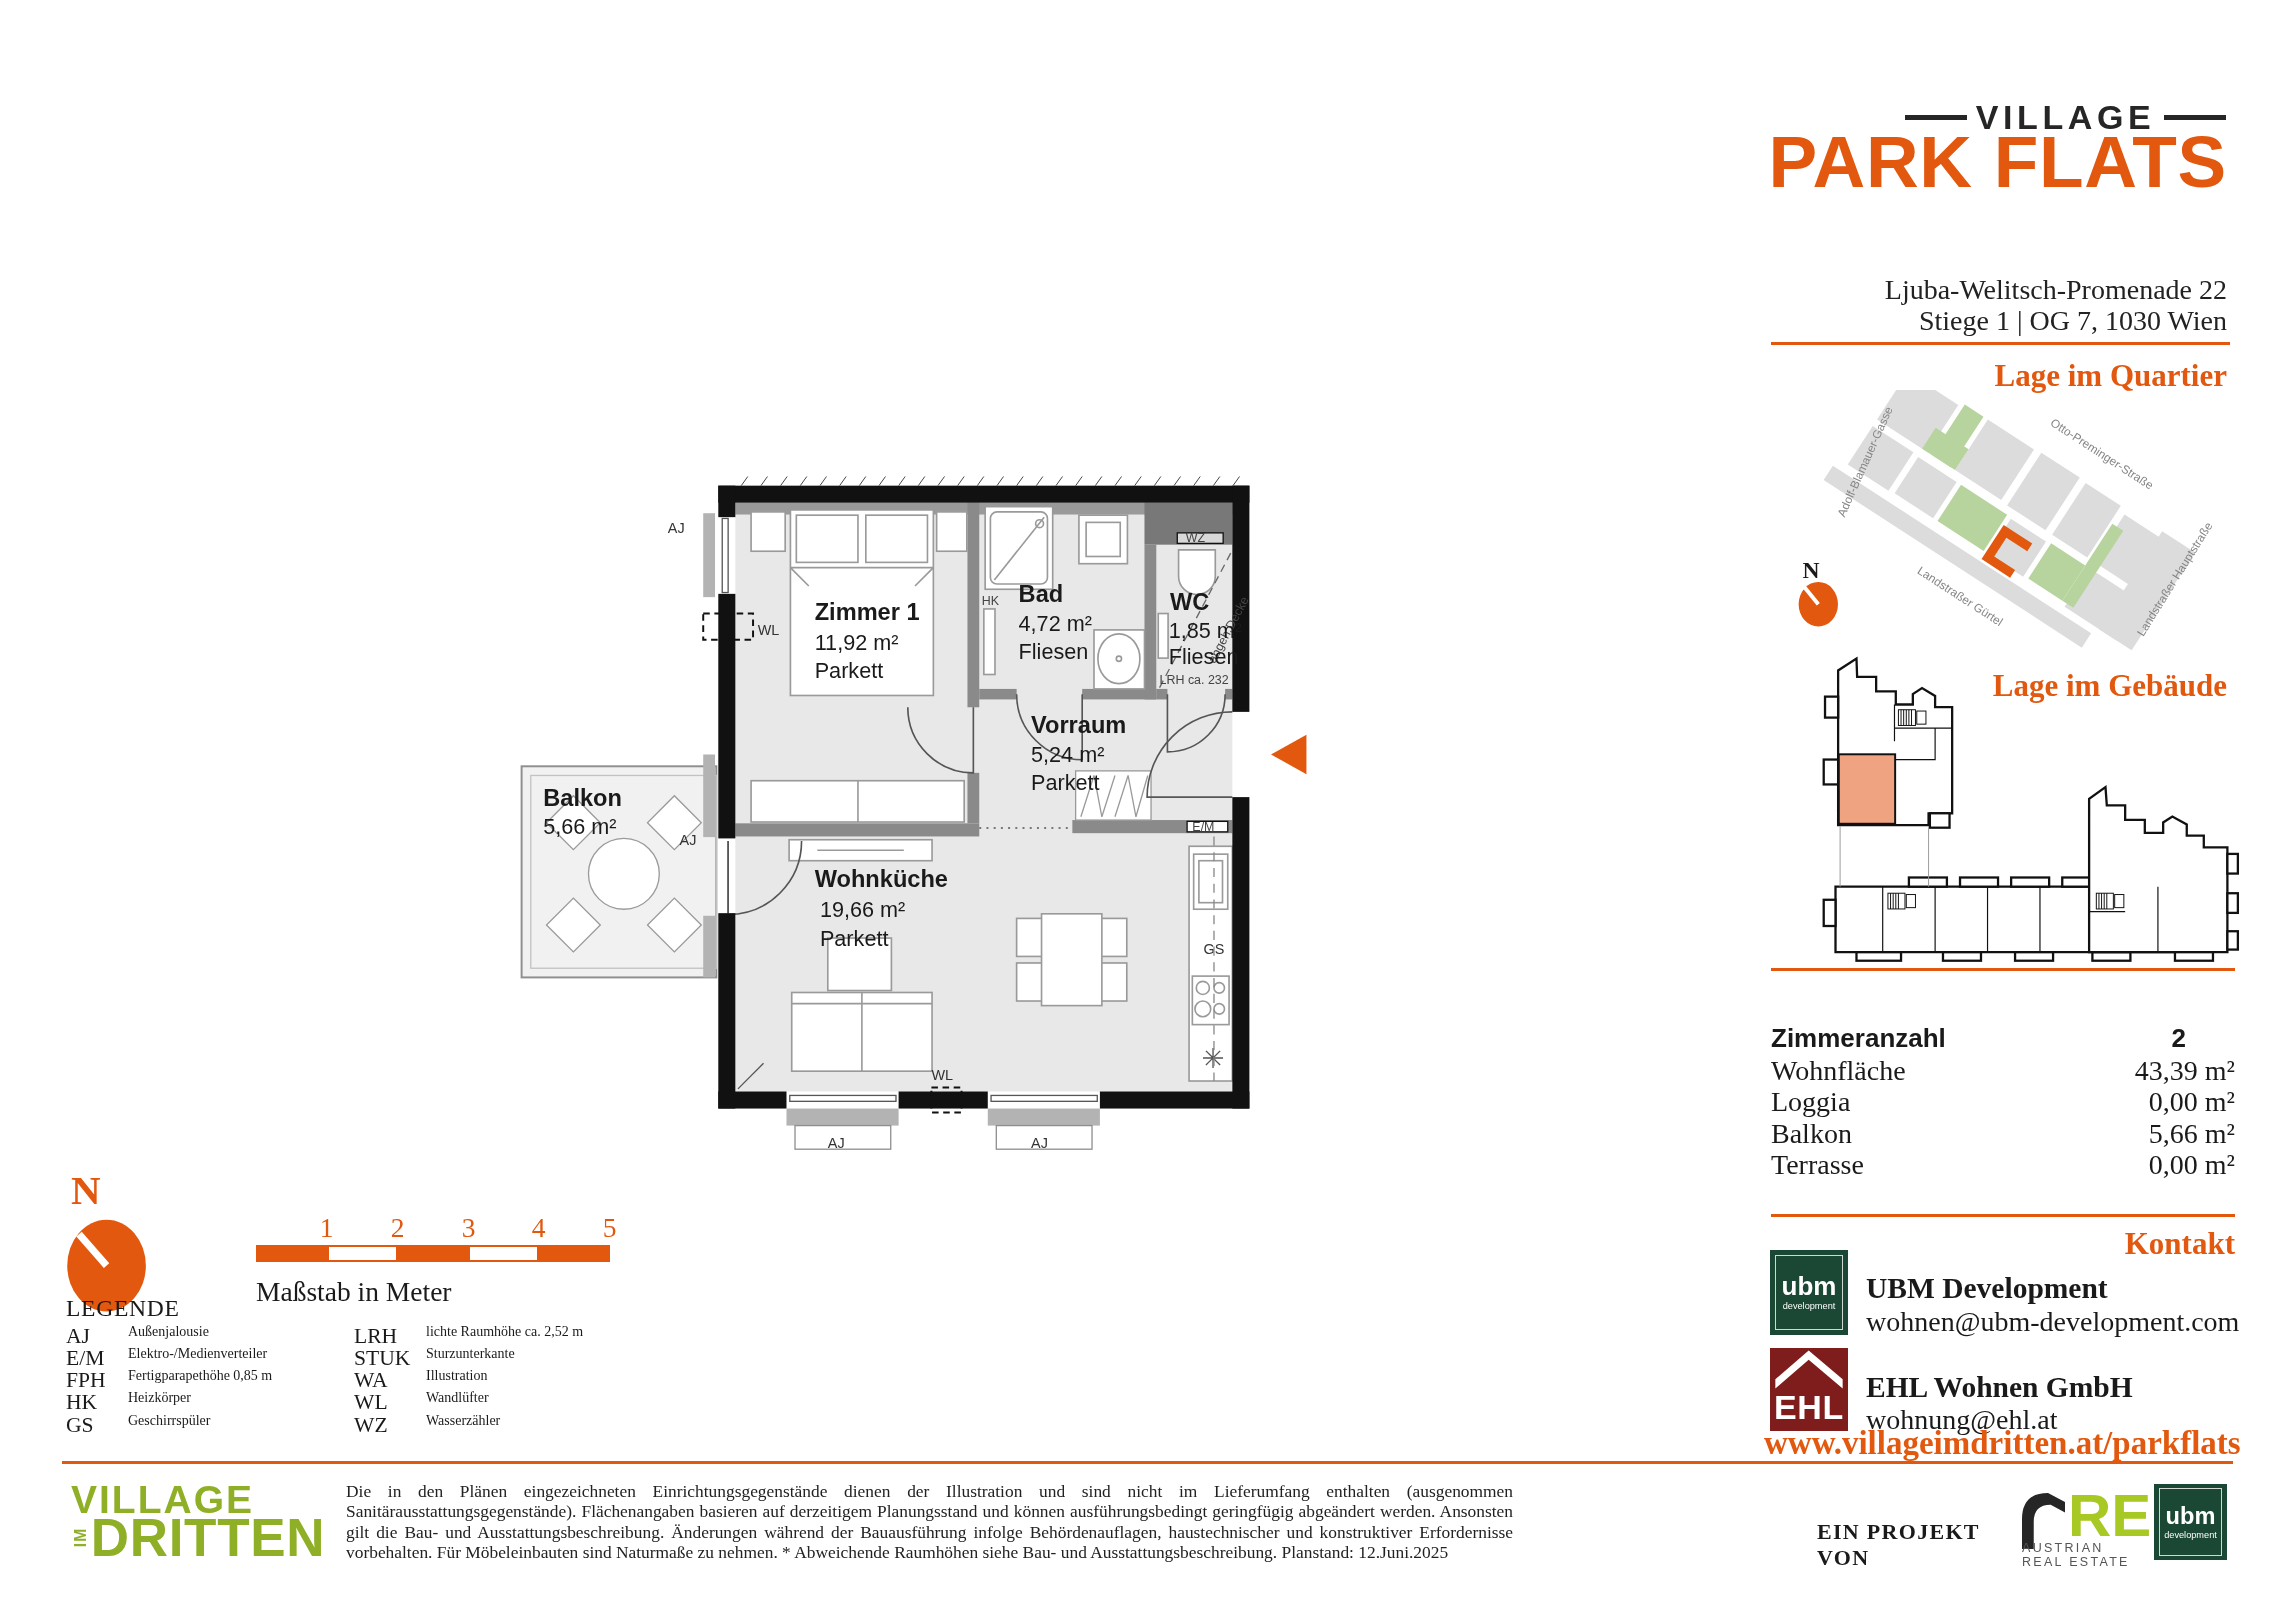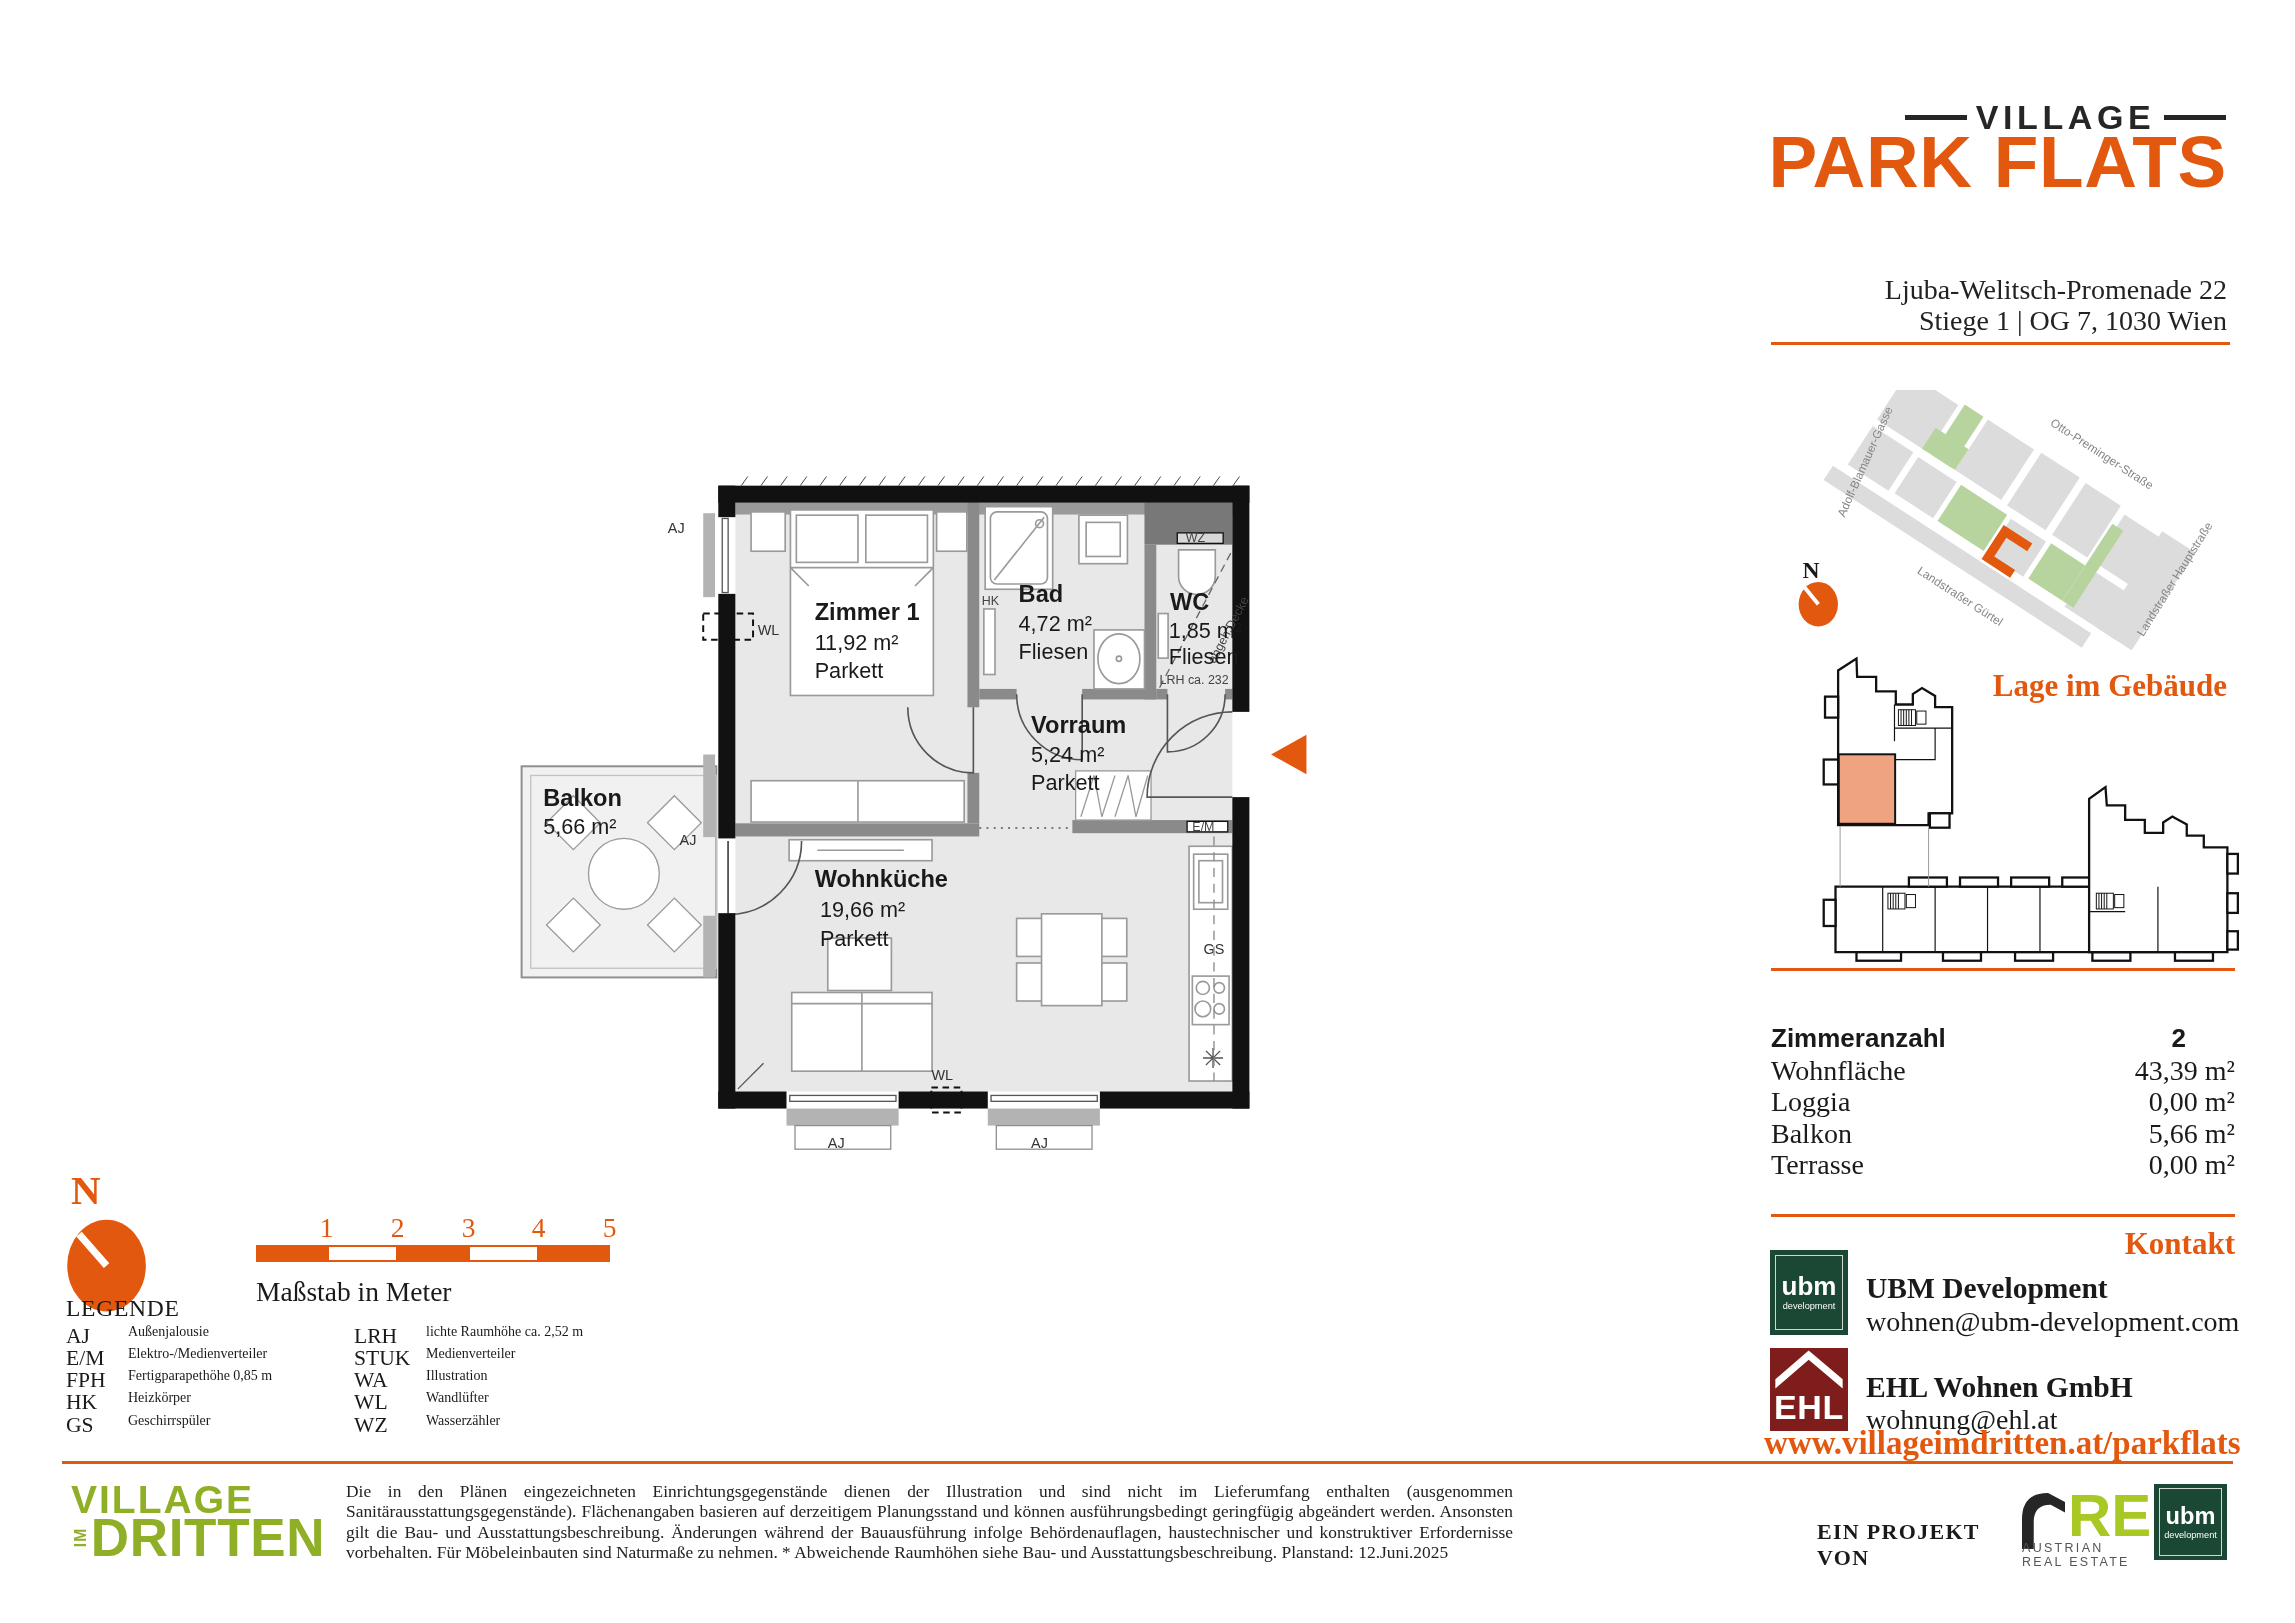--- a/index.html
+++ b/index.html
@@ -80,20 +80,21 @@
     <div class="village-word">VILLAGE</div>
     <div class="village-line"></div>
   </div>
   <div class="abs parkflats">PARK FLATS</div>
   <div class="abs addr" style="top:274px">
     <div>Ljuba-Welitsch-Promenade 22</div>
     <div>Stiege 1 | OG 7, 1030 Wien</div>
   </div>
   <div class="abs rule" style="left:1771px;top:342px;width:459px"></div>
 
+  <div class="abs sec-title" style="top:358px">Lage im Quartier</div>
 
   <svg class="abs" style="left:1784px;top:390px" width="459" height="262" viewBox="2720 595 700 400">
     <g transform="rotate(33 2980 700)">
 
       <g fill="#dcdcdc">
         <rect x="2848" y="628" width="92" height="86"></rect>
         <rect x="2848" y="726" width="74" height="70"></rect>
         <rect x="2990" y="622" width="84" height="92"></rect>
         <rect x="3086" y="620" width="70" height="96"></rect>
         <rect x="3168" y="622" width="64" height="94"></rect>
@@ -447,21 +448,21 @@
   <span class="abs leg-abbr" style="left:66px;top:1368px">FPH</span>
   <span class="abs leg-desc" style="left:128px;top:1368px">Fertigparapethöhe 0,85 m</span>
   <span class="abs leg-abbr" style="left:66px;top:1390px">HK</span>
   <span class="abs leg-desc" style="left:128px;top:1390px">Heizkörper</span>
   <span class="abs leg-abbr" style="left:66px;top:1413px">GS</span>
   <span class="abs leg-desc" style="left:128px;top:1413px">Geschirrspüler</span>
 
   <span class="abs leg-abbr" style="left:354px;top:1324px">LRH</span>
   <span class="abs leg-desc" style="left:426px;top:1324px">lichte Raumhöhe ca. 2,52 m</span>
   <span class="abs leg-abbr" style="left:354px;top:1346px">STUK</span>
-  <span class="abs leg-desc" style="left:426px;top:1346px">Medienverteiler</span>
+  <span class="abs leg-desc" style="left:426px;top:1346px">Sturzunterkante</span>
   <span class="abs leg-abbr" style="left:354px;top:1368px">WA</span>
   <span class="abs leg-desc" style="left:426px;top:1368px">Illustration</span>
   <span class="abs leg-abbr" style="left:354px;top:1390px">WL</span>
   <span class="abs leg-desc" style="left:426px;top:1390px">Wandlüfter</span>
   <span class="abs leg-abbr" style="left:354px;top:1413px">WZ</span>
   <span class="abs leg-desc" style="left:426px;top:1413px">Wasserzähler</span>
 
   <div class="abs rule" style="left:62px;top:1461px;width:2171px"></div>
 
   <div class="abs vid">

